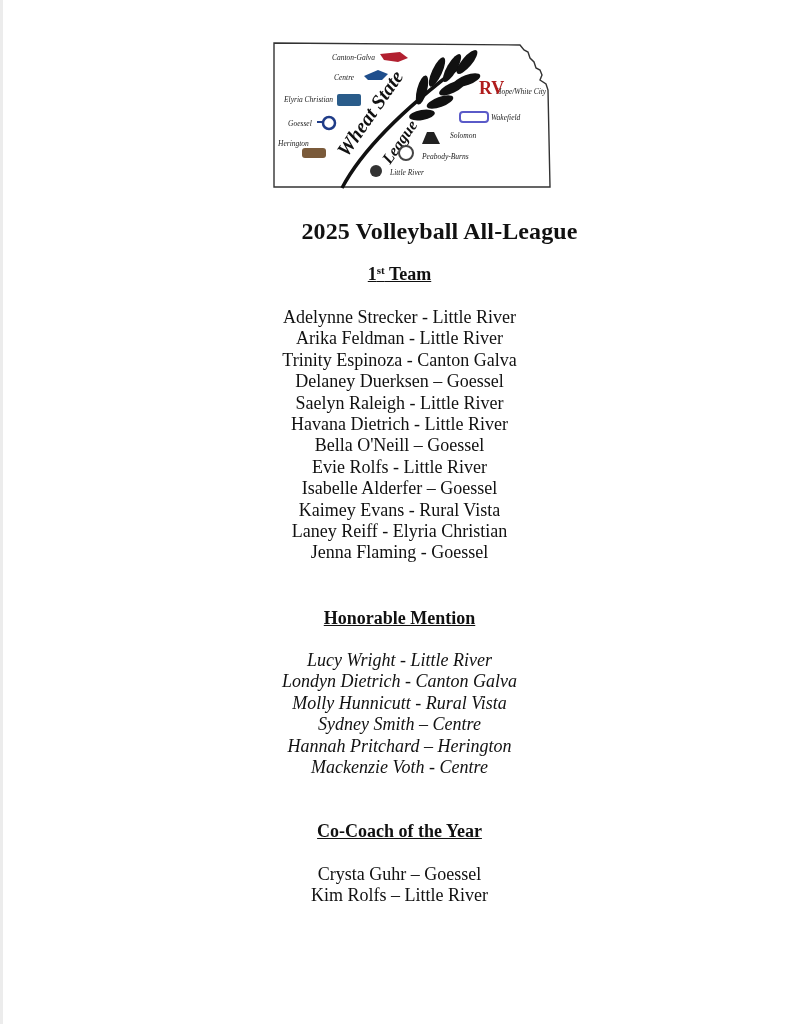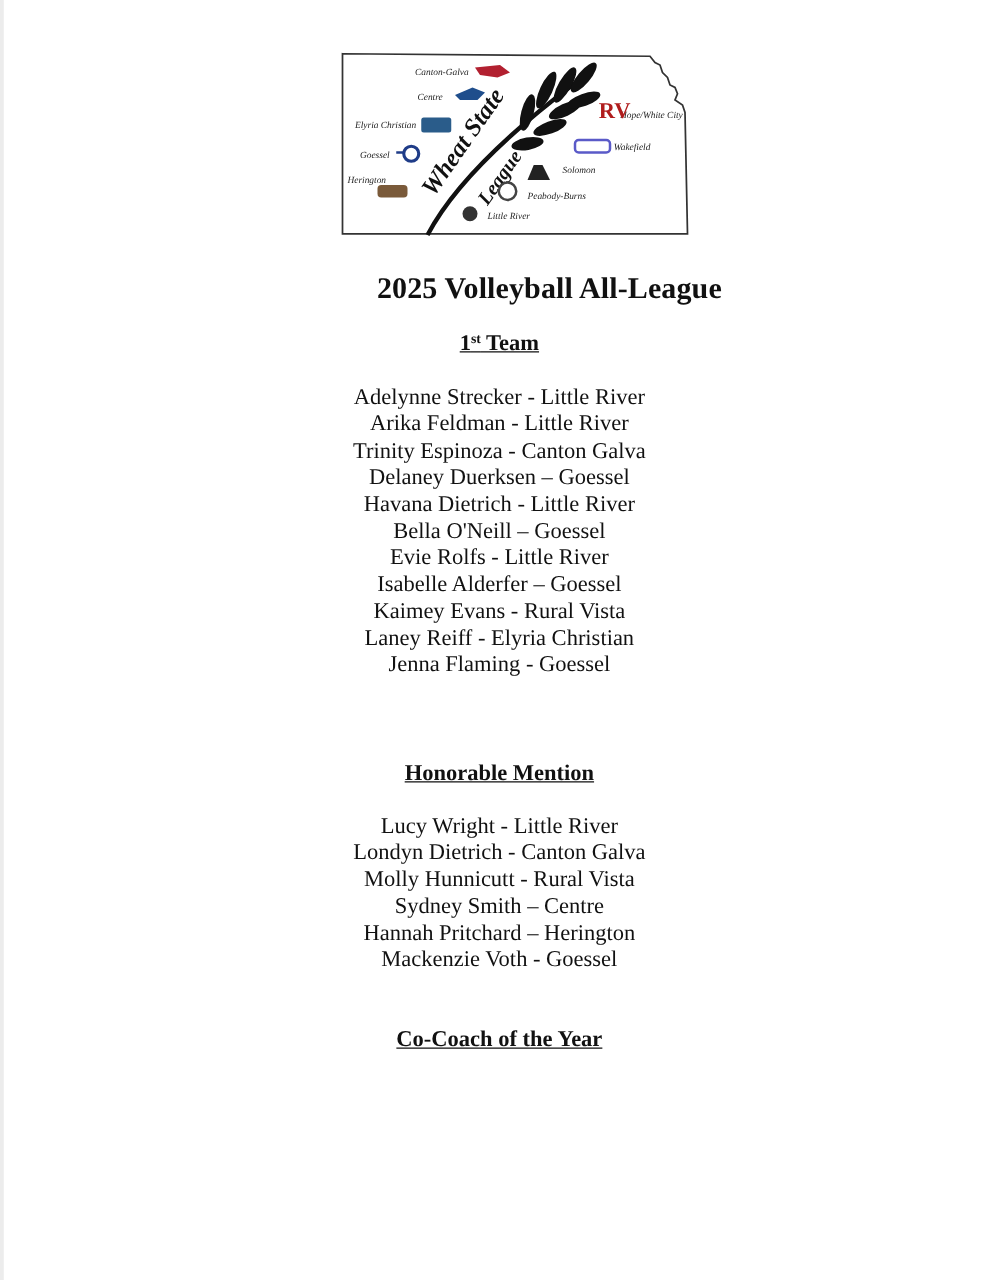--- a/index.html
+++ b/index.html
@@ -76,36 +76,39 @@
 
 <div class="title">2025 Volleyball All-League</div>
 
 <div class="section-head" style="top:264px;"><span>1</span><sup>st</sup><span> Team</span></div>
 
 <div class="list" id="first-team-list" style="top:307px;">
     <div class="row">Adelynne Strecker - Little River</div>
     <div class="row">Arika Feldman - Little River</div>
     <div class="row">Trinity Espinoza - Canton Galva</div>
     <div class="row">Delaney Duerksen – Goessel</div>
+    <div class="row">Saelyn Raleigh - Little River</div>
     <div class="row">Havana Dietrich - Little River</div>
     <div class="row">Bella O'Neill – Goessel</div>
     <div class="row">Evie Rolfs - Little River</div>
     <div class="row">Isabelle Alderfer – Goessel</div>
     <div class="row">Kaimey Evans - Rural Vista</div>
     <div class="row">Laney Reiff - Elyria Christian</div>
     <div class="row">Jenna Flaming - Goessel</div>
   </div>
 
 <div class="section-head" style="top:608px;">Honorable Mention</div>
 
-<div class="list" id="hm-list" style="top:650px;">
+<div class="list" id="hm-list" style="top:650px;font-style:italic;">
     <div class="row">Lucy Wright - Little River</div>
     <div class="row">Londyn Dietrich - Canton Galva</div>
     <div class="row">Molly Hunnicutt - Rural Vista</div>
     <div class="row">Sydney Smith – Centre</div>
     <div class="row">Hannah Pritchard – Herington</div>
-    <div class="row">Mackenzie Voth - Goessel</div>
+    <div class="row">Mackenzie Voth - Centre</div>
   </div>
 
 <div class="section-head" style="top:821px;">Co-Coach of the Year</div>
 
 <div class="list" id="coach-list" style="top:864px;">
+    <div class="row">Crysta Guhr – Goessel</div>
+    <div class="row">Kim Rolfs – Little River</div>
   </div>
 
 </body></html>

